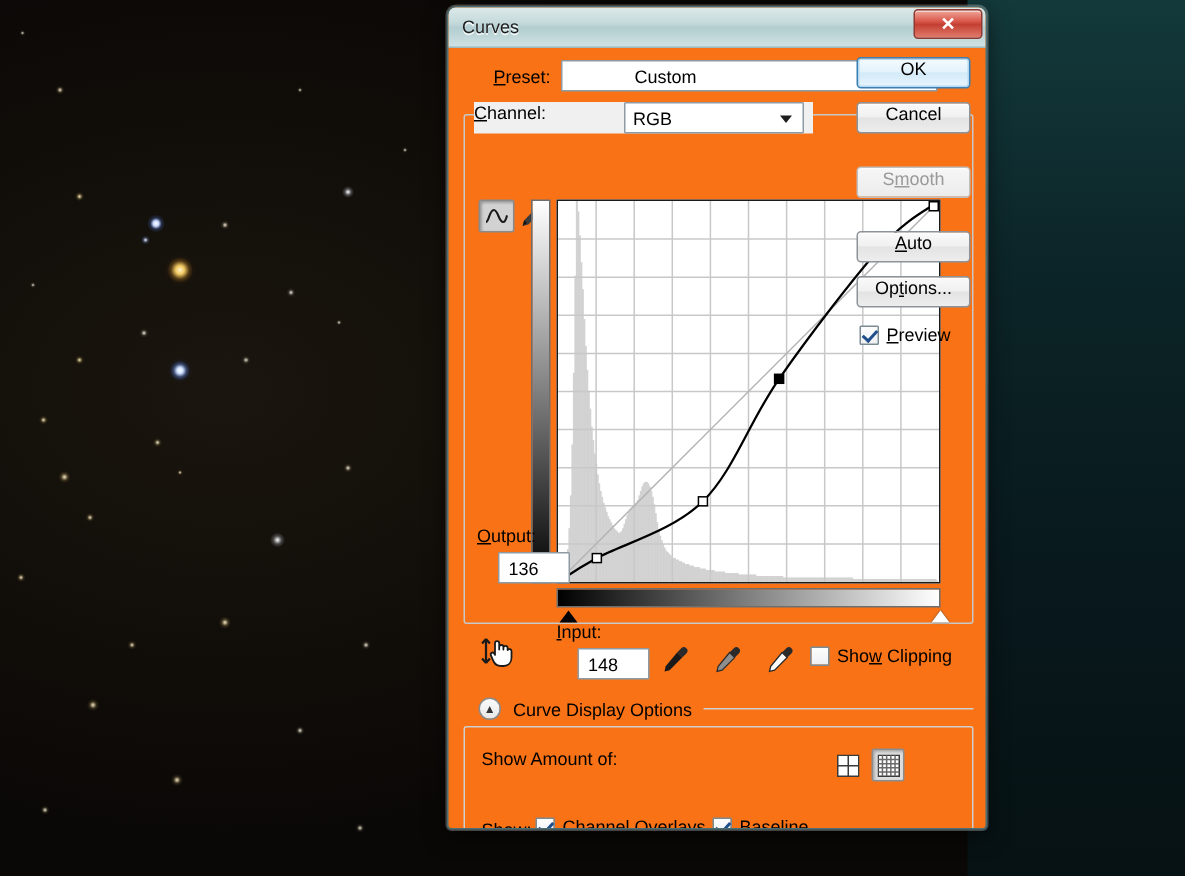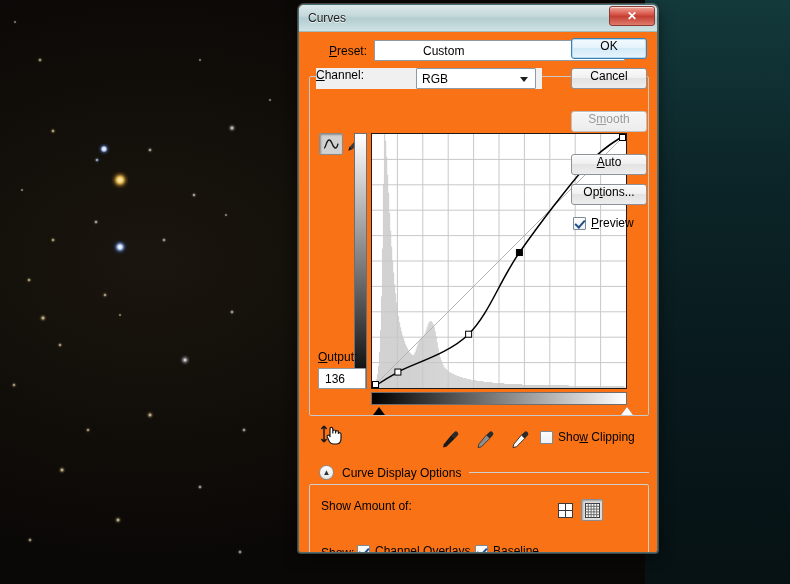--- a/index.html
+++ b/index.html
@@ -185,21 +185,21 @@
     border-left: 6px solid transparent; border-right: 6px solid transparent;
     border-bottom: 8px solid #ffffff;
     filter: drop-shadow(0 0 0.6px #555);
   }
 
   
   .field {
     border: 1px solid #8e9ba4; background: #fff;
     font-size: 12px; color: #000;
     height: 21px; display: flex; align-items: center;
-    padding-left: 6px; border-radius: 1px;
+    padding-left: 6px; border-radius: 1px; margin-left: 14px;
   }
 
   
   .cb {
     width: 13px; height: 13px; border: 1px solid #7a8b94;
     background: linear-gradient(180deg,#fdfdfd,#eef0f2);
     display: inline-flex; align-items: center; justify-content: center;
     position: relative; flex: none; cursor: pointer; border-radius: 1px;
   }
   .cb.checked::after {
@@ -642,20 +642,26 @@
 
     <div style="position:absolute; left:20px; top:392px;">
       <svg width="26" height="24" viewBox="0 0 26 24">
         <path d="M5 2 L5 18 M5 2 L2.4 5 M5 2 L7.6 5 M5 18 L2.4 15 M5 18 L7.6 15" fill="none" stroke="#1a1a1a" stroke-width="1.5"></path>
         <path d="M11 9 v-4.2 a1.4 1.4 0 0 1 2.8 0 V9 v-1.6 a1.4 1.4 0 0 1 2.8 0 V9 v-1 a1.4 1.4 0 0 1 2.8 0 V9.4
                  a1.4 1.4 0 0 1 2.6 0.8 v4.2 c0 3.4 -2.2 5.6 -5.4 5.6 h-1.6 c-2.8 0 -4.4 -1.6 -5.2 -3.6
                  l-1.6 -3.6 a1.3 1.3 0 0 1 2.2 -1.3 L11 12.6 Z" fill="#ffffff" stroke="#1a1a1a" stroke-width="1.2" stroke-linejoin="round"></path>
       </svg>
     </div>
 
+    <div style="position:absolute; left:72px; top:382px;">
+      <div class="lbl"><span class="u">I</span>nput:</div>
+      <div class="field" style="width:48px; margin-top:4px;">
+        <span>148</span>
+      </div>
+    </div>
 
     <div style="position:absolute; left:140px; top:396px; display:flex; gap:13px;">
       <div class="tool-flat">
         <svg width="19" height="19" viewBox="0 0 19 19">
           <path d="M13.2 2.2 a2.4 2.4 0 0 1 3.4 3.4 L13.8 8.4 L10.4 5 Z" fill="#2a2a2a"></path>
           <path d="M10.4 5 L13.8 8.4 L5.4 16.8 L2 17.6 L2.8 14.2 Z" fill="#1a1a1a"></path>
         </svg>
       </div>
       <div class="tool-flat">
         <svg width="19" height="19" viewBox="0 0 19 19">

